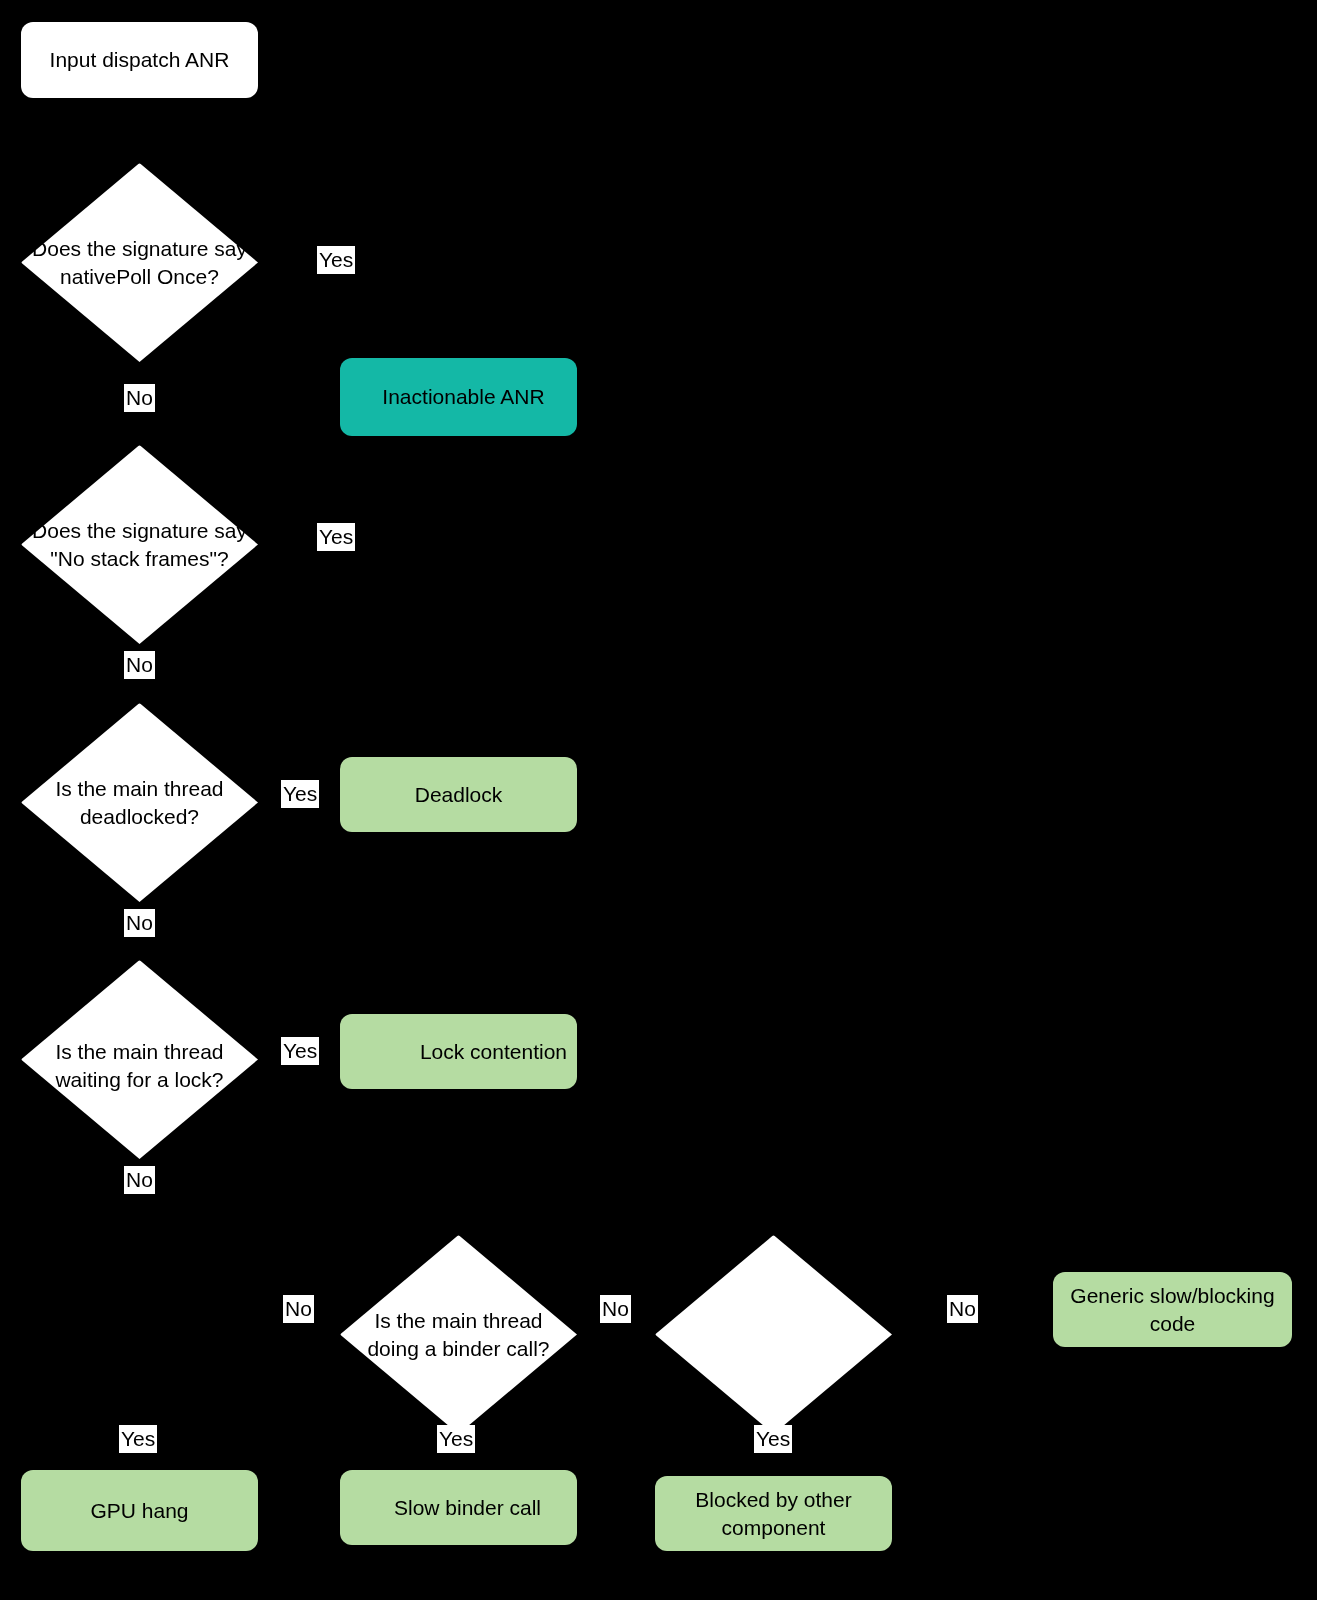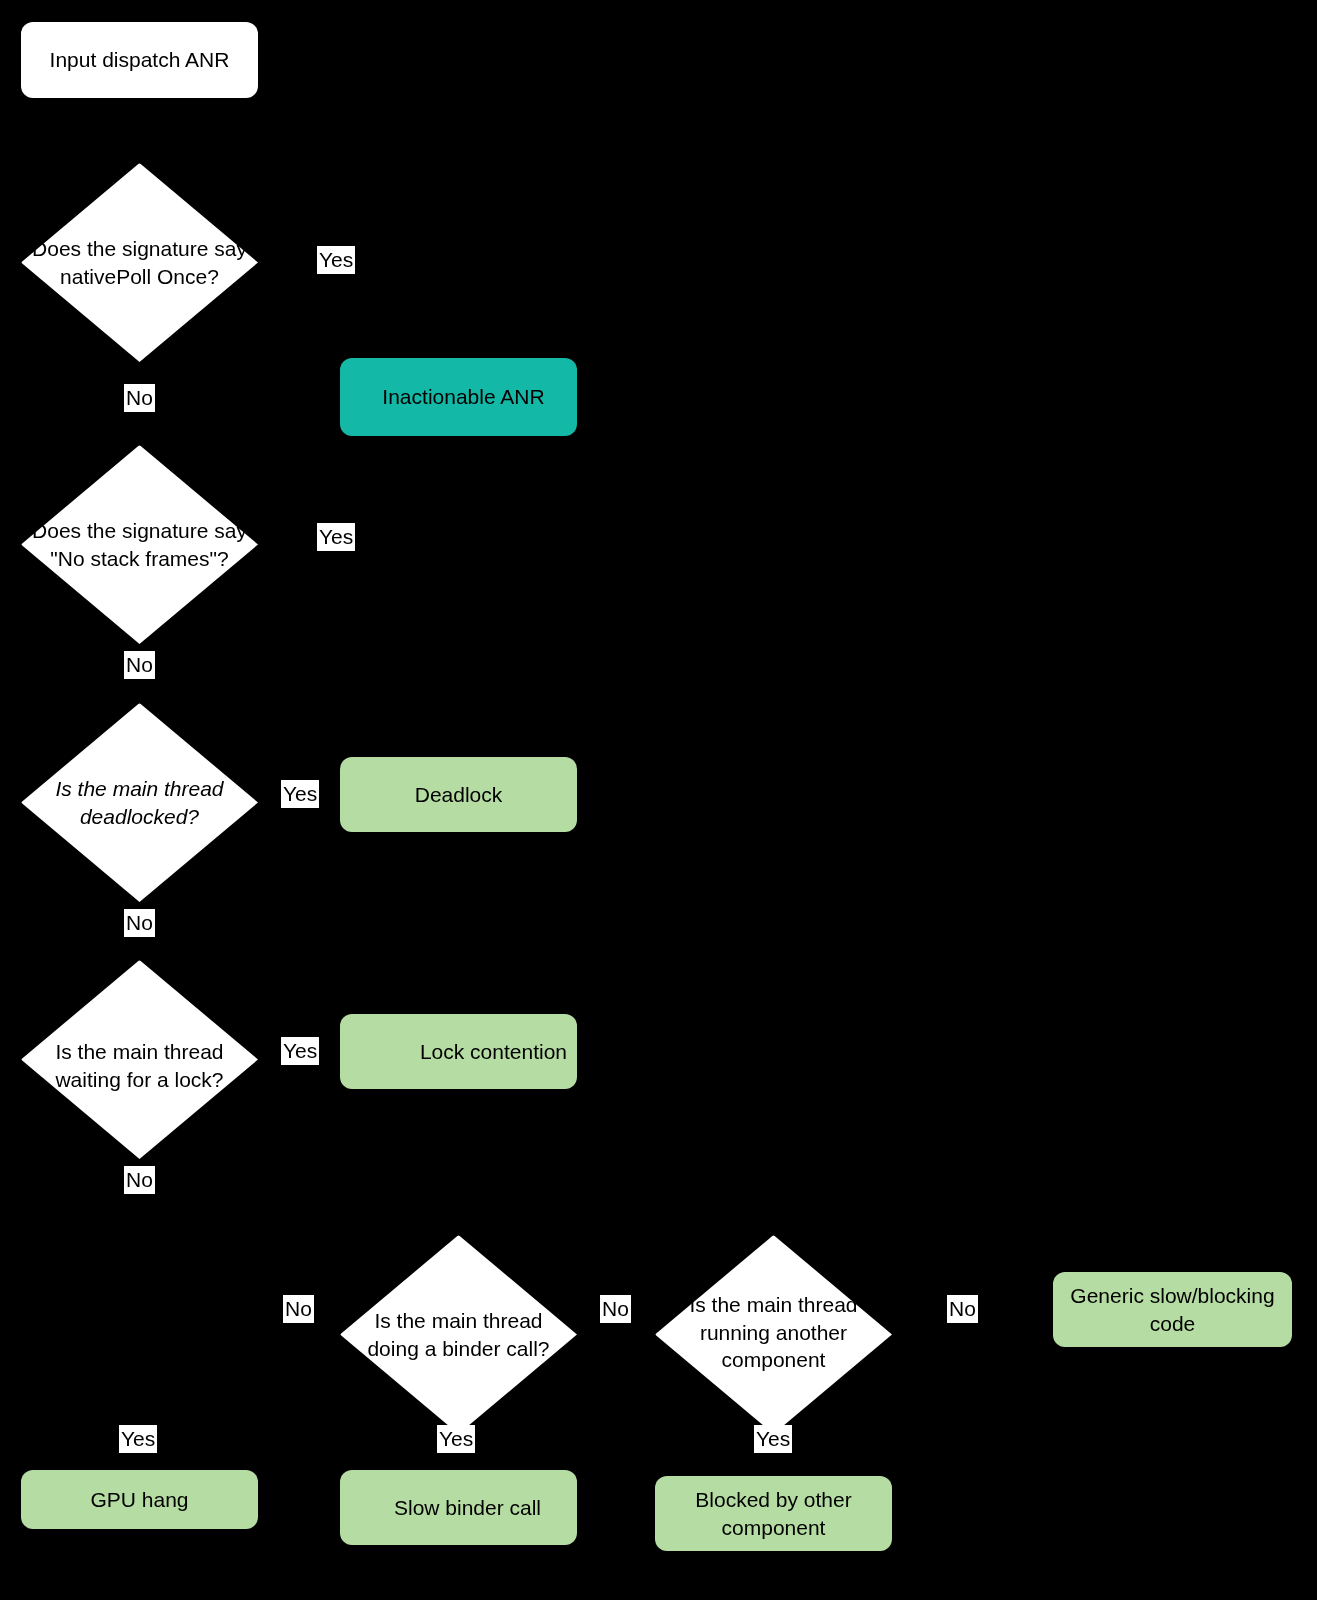--- a/index.html
+++ b/index.html
@@ -109,21 +109,21 @@
     <div class="dlabel">Does the signature say nativePoll Once?</div>
   </div>
 
   <div class="node diamond" style="left:21px; top:445px; width:237px; height:199px;">
     <div class="dshape"></div>
     <div class="dlabel">Does the signature say "No stack frames"?</div>
   </div>
 
   <div class="node diamond" style="left:21px; top:703px; width:237px; height:199px;">
     <div class="dshape"></div>
-    <div class="dlabel" style="width:78%;font-style:italic;">Is the main thread deadlocked?</div>
+    <div class="dlabel" style="width:78%;">Is the main thread deadlocked?</div>
   </div>
 
   <div class="node diamond" style="left:21px; top:960px; width:237px; height:199px;">
     <div class="dshape"></div>
     <div class="dlabel" style="width:88%;margin-top:13px;">Is the main thread waiting for a lock?</div>
   </div>
 
 
   <div class="node rbox bad" style="left:340px; top:358px; width:237px; height:78px;">
     <span>Inactionable ANR</span>
@@ -137,28 +137,27 @@
     <span>Lock contention</span>
   </div>
 
   <div class="node diamond" style="left:340px; top:1235px; width:237px; height:199px;">
     <div class="dshape"></div>
     <div class="dlabel" style="width:88%;">Is the main thread doing a binder call?</div>
   </div>
 
   <div class="node diamond" style="left:655px; top:1235px; width:237px; height:199px;">
     <div class="dshape"></div>
-    <div class="dlabel" style="width:82%; margin-top:-4px;">Is the main thread running another component</div>
   </div>
 
   <div class="node rbox good" style="left:1053px; top:1272px; width:239px; height:75px;">
     <span>Generic slow/blocking code</span>
   </div>
 
-  <div class="node rbox good" style="left:21px; top:1470px; width:237px; height:59px;">
+  <div class="node rbox good" style="left:21px; top:1470px; width:237px; height:81px;">
     <span>GPU hang</span>
   </div>
 
   <div class="node rbox good" style="left:340px; top:1470px; width:237px; height:75px;padding-left:28px;">
     <span>Slow binder call</span>
   </div>
 
   <div class="node rbox good" style="left:655px; top:1470px; width:237px; height:75px;margin-top:6px;">
     <span>Blocked by other component</span>
   </div>

